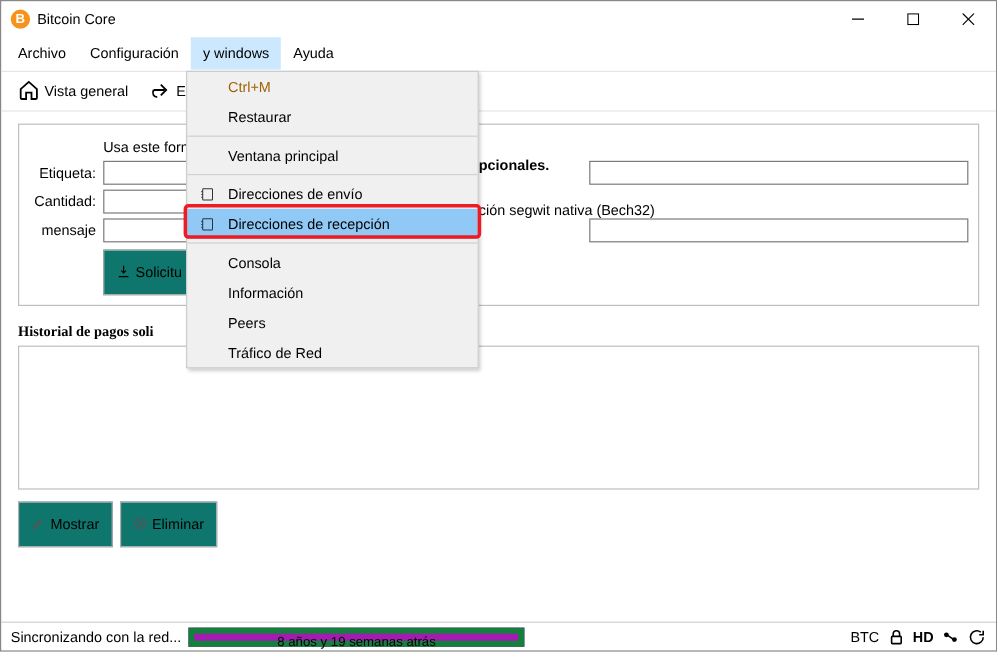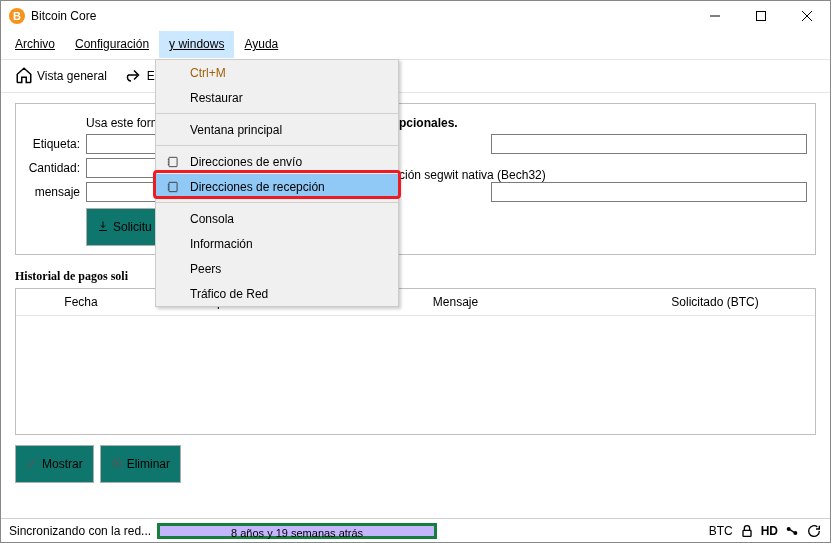--- a/index.html
+++ b/index.html
@@ -4,54 +4,54 @@
 <style>
 * { box-sizing: border-box; margin: 0; padding: 0; font-family: "Segoe UI", Arial, sans-serif; font-size: 12px; }
 body { background: #fff; width: 831px; height: 543px; overflow: hidden; border: 1px solid #888; position: relative; }
 .titlebar { display: flex; align-items: center; height: 30px; padding: 0 0 0 8px; }
 .titlebar .logo { width: 16px; height: 16px; border-radius: 50%; background: #f7931a; display: inline-flex; align-items: center; justify-content: center; color: #fff; font-weight: bold; font-size: 11px; margin-right: 6px; }
 .titlebar .title { flex: 0 0 auto; }
 .titlebar .spacer { flex: 1; }
 .winbtn { width: 46px; height: 30px; display: flex; align-items: center; justify-content: center; }
 .winbtn svg { width: 10px; height: 10px; }
 .menubar { display: flex; height: 28px; align-items: stretch; padding-left: 4px; border-bottom: 1px solid transparent; }
-.menuitem { padding: 6px 10px; cursor: default; text-decoration: underline; }
+.menuitem { padding: 6px 10px; cursor: default; }
 .menuitem.active { background: #cce8ff; }
 .toolbar { display: flex; height: 34px; border-top: 1px solid #e5e5e5; border-bottom: 1px solid #e5e5e5; padding-left: 8px; gap: 6px; }
 .tbtn { display: flex; align-items: center; gap: 4px; padding: 4px 6px; }
 .tbtn svg { width: 18px; height: 18px; stroke: #000; fill: none; stroke-width: 2; }
 .content { padding: 10px 14px; }
 .formbox { border: 1px solid #bfbfbf; padding: 8px; position: relative; }
 .row { display: flex; align-items: center; margin: 4px 0; gap: 6px; }
 .lbl { width: 56px; text-align: right; }
 .txtinput { flex: 1; height: 20px; border: 1px solid #7a7a7a; padding: 0 3px; }
 .buttons-row { margin-top: 6px; padding-left: 62px; }
 .btn { display: inline-flex; align-items: center; gap: 4px; border: 1px solid #adadad; background: #0f766e; padding: 3px 10px; height: 38px; }
 .btn svg { width: 12px; height: 12px; }
 .section-title { font-weight: bold; margin: 14px 0 4px 0; font-family: Liberation Serif, serif; }
 .table { border: 1px solid #bfbfbf; }
 .thead { display: flex; border-bottom: 1px solid #e5e5e5; }
 .th { padding: 6px 8px; text-align: center; }
 .th:nth-child(1){ flex: 0 0 130px; } .th:nth-child(2){ flex: 0 0 150px; } .th:nth-child(3){ flex: 1; } .th:nth-child(4){ flex: 0 0 200px; }
 .tbody { height: 118px; }
 .bottom-btns { margin-top: 10px; display: flex; gap: 6px; }
 .statusbar { position: absolute; bottom: 0; left: 0; right: 0; height: 24px; border-top: 1px solid #d0d0d0; display: flex; align-items: center; padding: 0 8px; gap: 6px; }
-.progress { flex: 0 0 280px; height: 16px; border: 3px solid #15803d; background: #c4b5fd; text-align: center; font-size: 11px; line-height: 14px; }
+.progress { flex: 0 0 280px; height: 16px; border: 5px solid #15803d; background: #a21caf; text-align: center; font-size: 11px; line-height: 14px; }
 .status-spacer { flex: 1; }
 .statusicon { width: 16px; height: 16px; display: inline-flex; align-items: center; justify-content: center; }
 .dropdown { position: absolute; left: 154px; top: 58px; width: 244px; background: #f0f0f0; border: 1px solid #cccccc; box-shadow: 2px 2px 3px rgba(0,0,0,0.2); z-index: 10; }
 .dd-item { display: flex; align-items: center; height: 25px; padding: 0 8px 0 8px; gap: 8px; }
 .dd-item.highlighted { background: #90c8f6; }
 .dd-item .ico { width: 18px; display: flex; justify-content: center; }
 .dd-item .ico svg { width: 14px; height: 14px; stroke: #333; fill: none; stroke-width: 1.5; }
 .dd-item .lbltxt { flex: 1; }
 .dd-item .shortcut { color: #a16207; }
 .dd-sep { height: 1px; background: #d0d0d0; margin: 3px 0; }
 .redbox { position: absolute; border: 3px solid #ed1c24; border-radius: 4px; left: 152px; top: 169px; width: 248px; height: 29px; z-index: 20; pointer-events: none; }
-.desc-partial { position: absolute; left: 398px; top: 115px; }
+.desc-partial { position: absolute; left: 398px; top: 130px; }
 .desc-partial .suffix { font-weight: bold; }
 .segwit-partial { position: absolute; left: 398px; top: 167px; }
 </style>
 </head>
 <body>
 
 <div class="titlebar">
   <span class="logo">B</span>
   <span class="title">Bitcoin Core</span>
   <span class="spacer"></span>
@@ -125,26 +125,20 @@
         <span>Solicitu</span>
       </button>
     </div>
   </div>
 
   <div class="desc-partial"><span class="suffix">pcionales.</span></div>
   <div class="segwit-partial">ción segwit nativa (Bech32)</div>
 
   <div class="section-title">Historial de pagos soli</div>
   <div class="table">
-    <div class="thead">
-      <div class="th">Fecha</div>
-      <div class="th">Etiqueta</div>
-      <div class="th">Mensaje</div>
-      <div class="th">Solicitado (BTC)</div>
-    </div>
     <div class="tbody"></div>
   </div>
 
   <div class="bottom-btns">
     <button class="btn">
       <span><svg viewBox="0 0 24 24" fill="none" stroke="#555" stroke-width="2">
             <path d="M3 21l3-1 12-12-2-2L4 18l-1 3z"></path>
           </svg></span>
       <span>Mostrar</span>
     </button>

